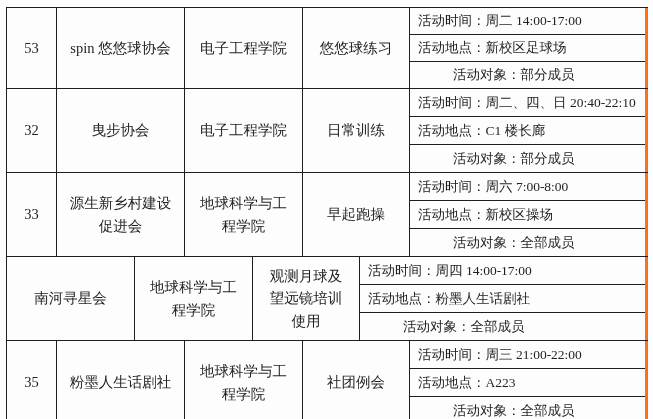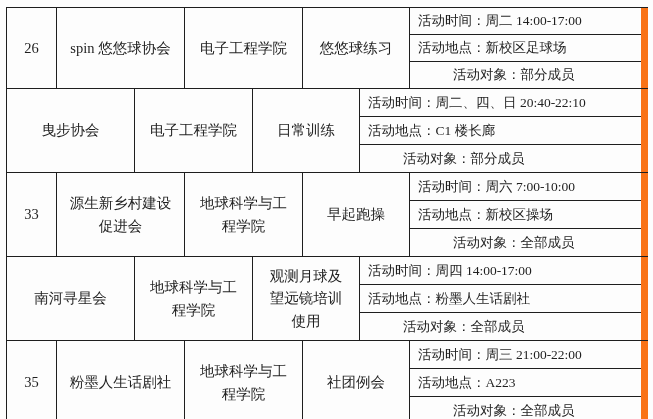--- a/index.html
+++ b/index.html
@@ -40,70 +40,71 @@
     line-height: 1.52;
   }
   .c-no       { width: 50px;  }
   .c-club     { width: 128px; padding: 0 11px; text-align: center; }
   .c-college  { width: 118px; padding: 0 12px; }
   .c-activity { width: 107px; padding: 0 16px; }
   .c-details  {
     flex: 1;
     display: flex;
     flex-direction: column;
-    border-right: 7px solid #f97316;
+    border-right: 3px solid #f97316;
   }
   .sub {
     flex: 1;
     display: flex;
     align-items: center;
     padding-left: 8px;
     border-bottom: 1px solid #1e1e1e;
     font-size: 13.5px;
     white-space: nowrap;
     text-align: left;
   }
   .sub:last-child { border-bottom: none; margin-left: 35px; }
 </style>
 </head>
 <body>
 
 <div class="canvas">
   <div class="tbl">
 
     <div class="row first">
-      <div class="cell c-no">26</div>
+      <div class="cell c-no">53</div>
       <div class="cell c-club">spin 悠悠球协会</div>
       <div class="cell c-college">电子工程学院</div>
       <div class="cell c-activity">悠悠球练习</div>
       <div class="c-details">
         <div class="sub">活动时间：周二 14:00-17:00</div>
         <div class="sub">活动地点：新校区足球场</div>
         <div class="sub">活动对象：部分成员</div>
       </div>
     </div>
 
     <div class="row">
+      <div class="cell c-no">32</div>
       <div class="cell c-club">曳步协会</div>
       <div class="cell c-college">电子工程学院</div>
       <div class="cell c-activity">日常训练</div>
       <div class="c-details">
         <div class="sub">活动时间：周二、四、日 20:40-22:10</div>
         <div class="sub">活动地点：C1 楼长廊</div>
         <div class="sub">活动对象：部分成员</div>
       </div>
     </div>
 
     <div class="row">
       <div class="cell c-no">33</div>
       <div class="cell c-club">源生新乡村建设促进会</div>
       <div class="cell c-college">地球科学与工程学院</div>
       <div class="cell c-activity">早起跑操</div>
       <div class="c-details">
-        <div class="sub">活动时间：周六 7:00-10:00</div>
+        <div class="sub">活动时间：周六 7:00-8:00</div>
         <div class="sub">活动地点：新校区操场</div>
         <div class="sub">活动对象：全部成员</div>
       </div>
     </div>
 
     <div class="row">
       <div class="cell c-club">南河寻星会</div>
       <div class="cell c-college">地球科学与工程学院</div>
       <div class="cell c-activity">观测月球及望远镜培训使用</div>
       <div class="c-details">

